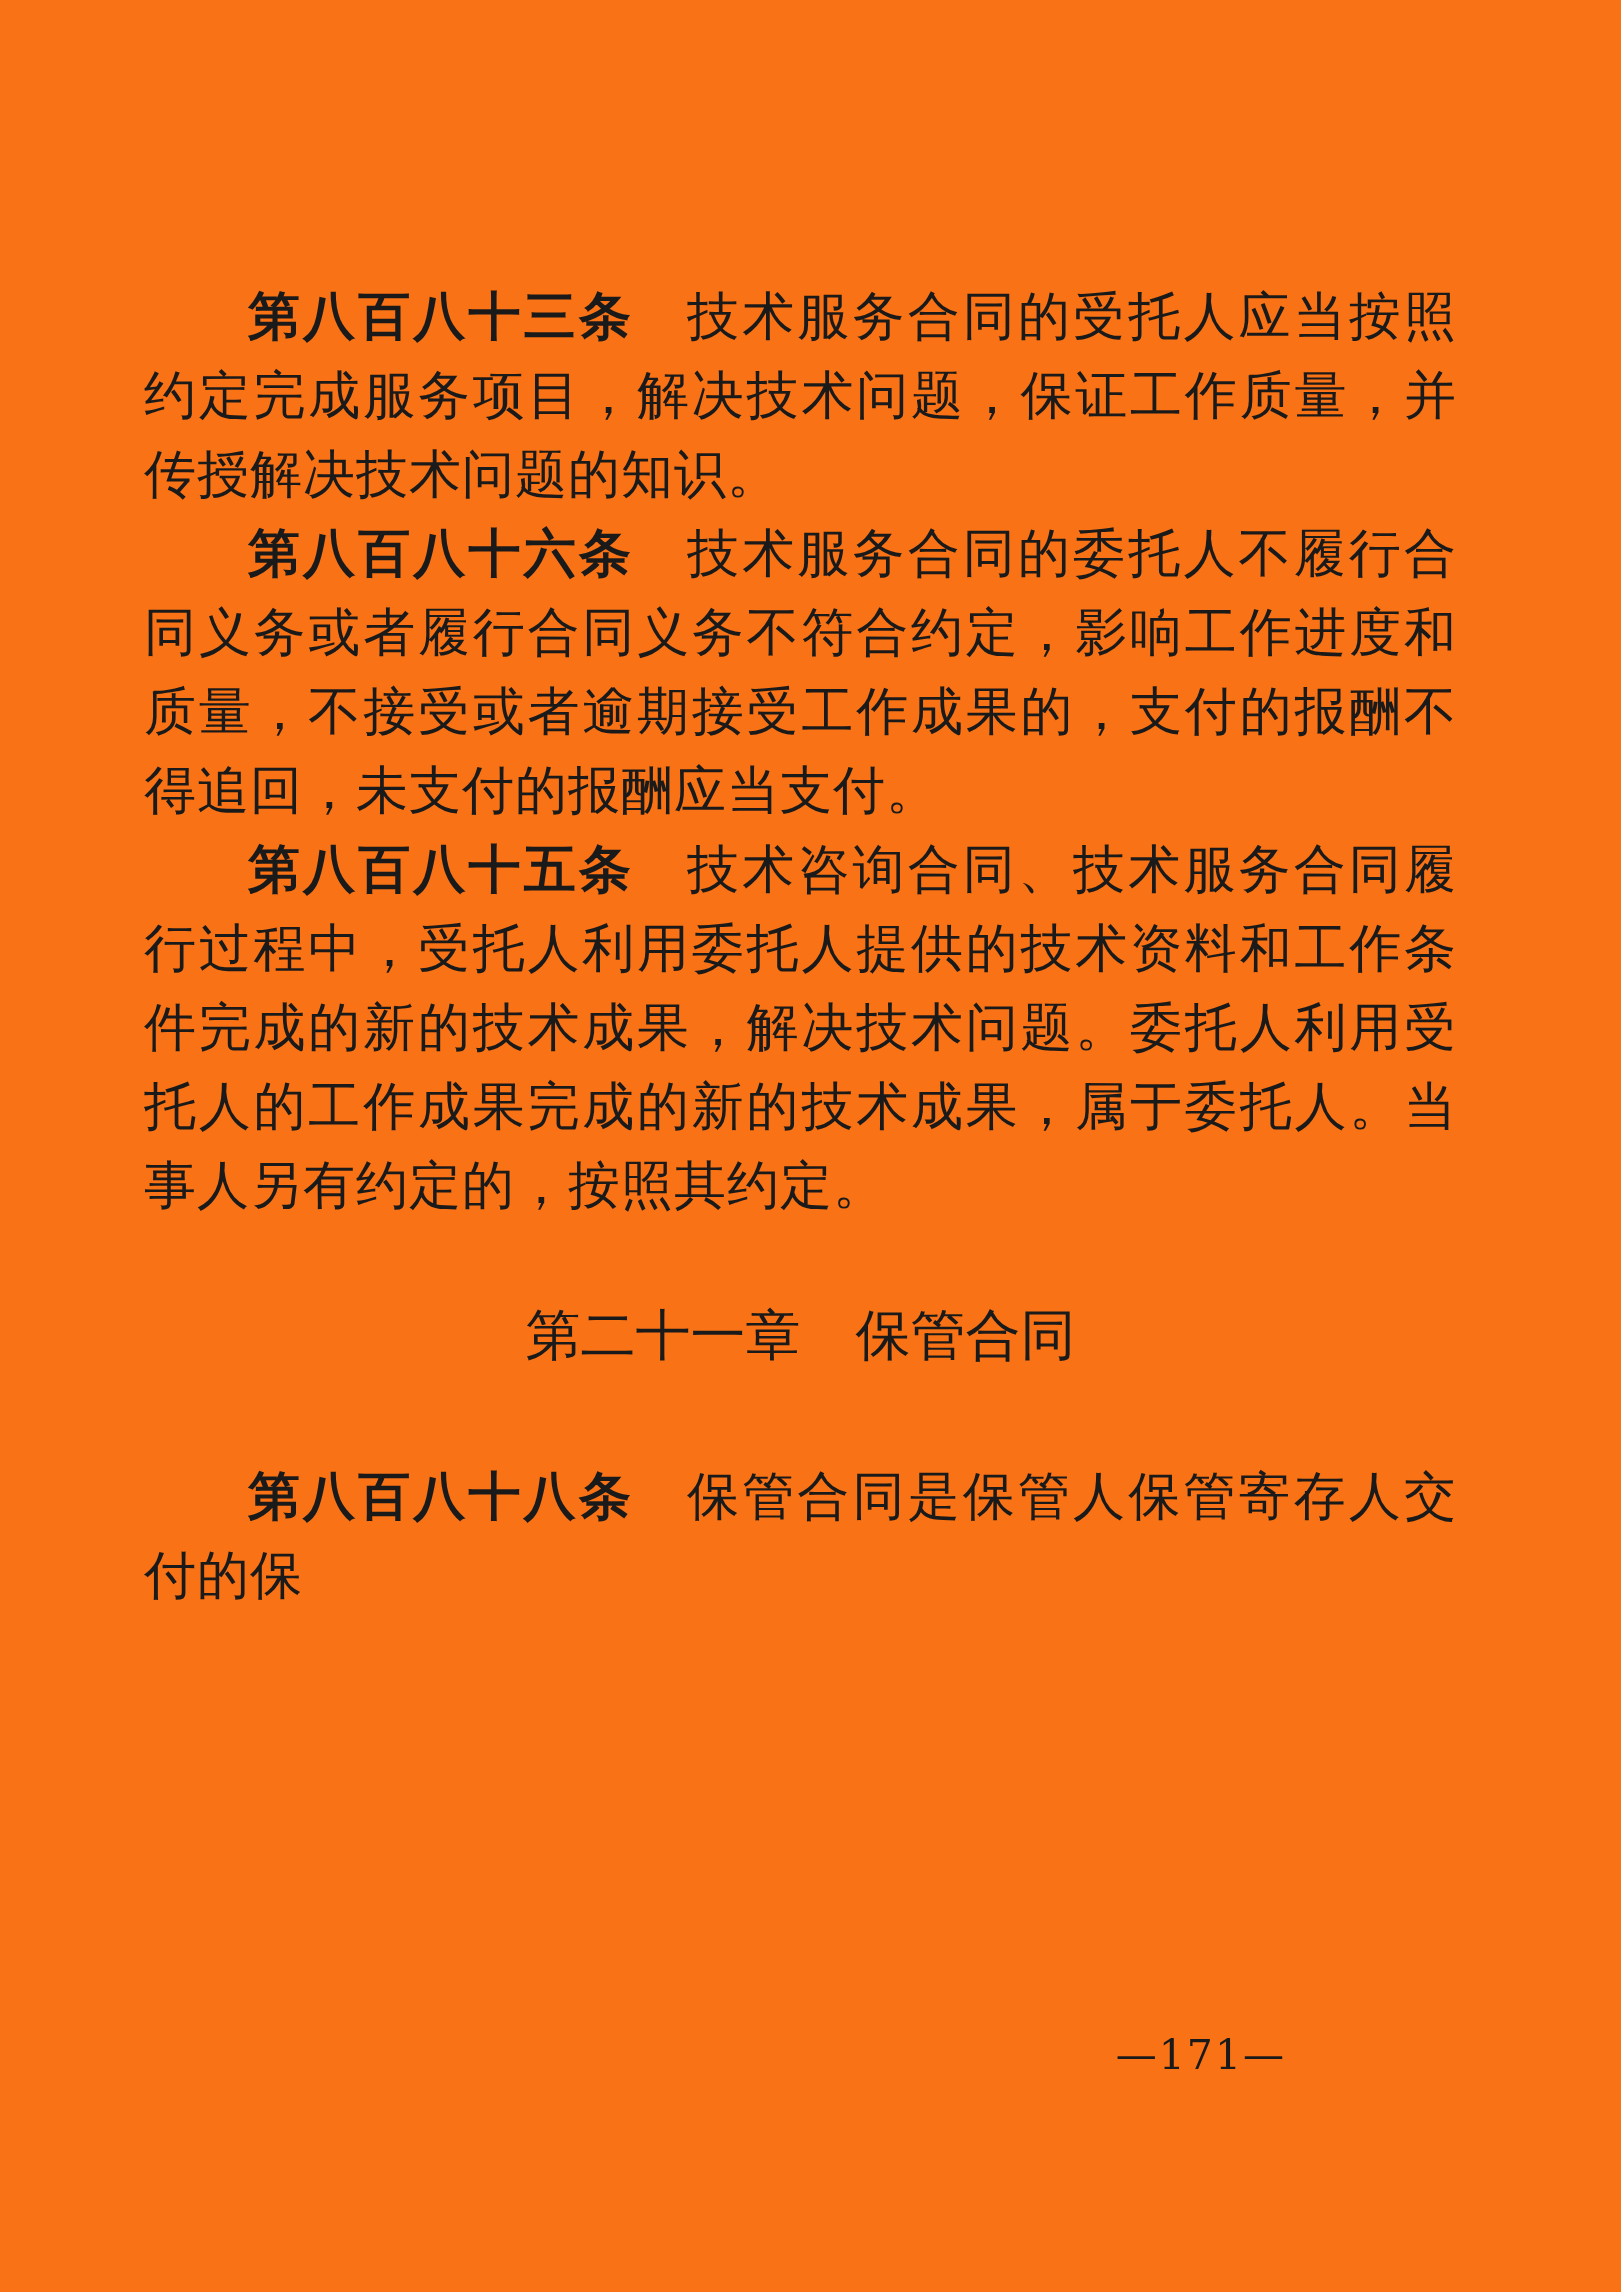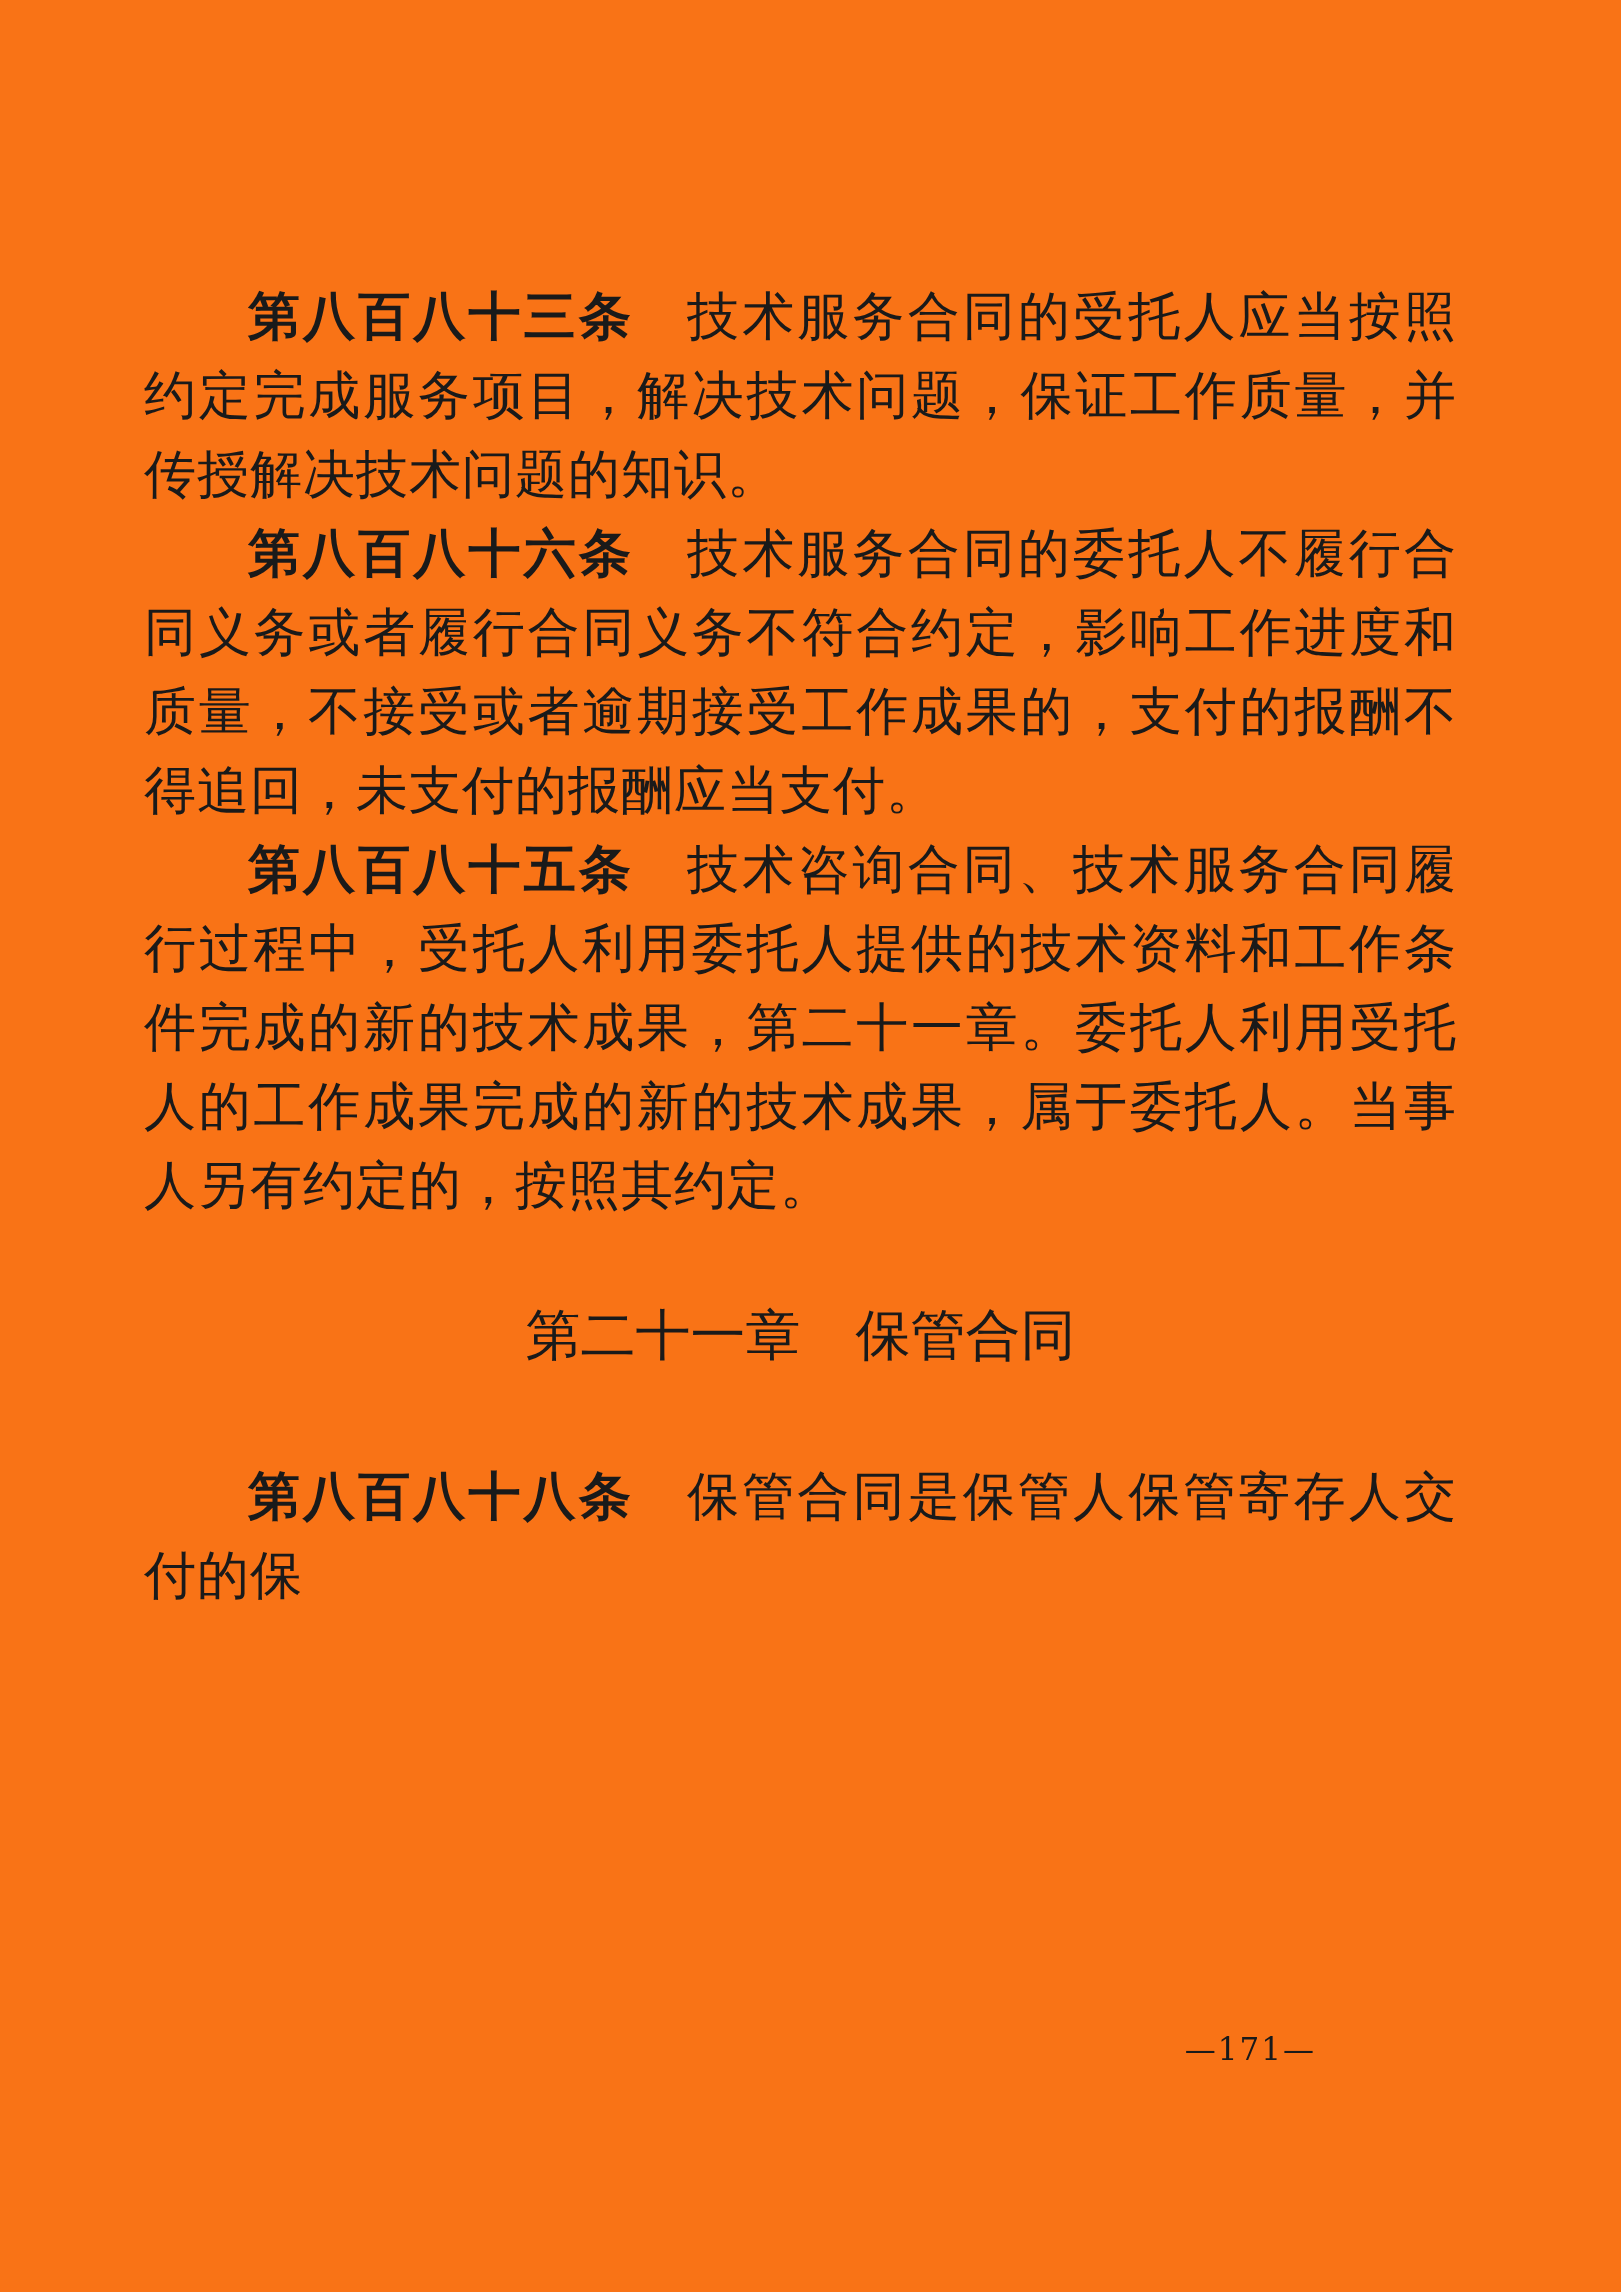--- a/index.html
+++ b/index.html
@@ -47,40 +47,40 @@
     text-align: center;
     text-indent: 0;
   }
   .chapter-gap {
     display: inline-block;
     width: 55px;
   }
   .page-number {
     position: absolute;
     top: 2031px;
-    right: 305px;
-    font-size: 31px;
+    right: 335px;
+    font-size: 41px;
     letter-spacing: 2px;
     color: #1a1a1a;
     font-family: "DejaVu Serif", "Liberation Serif", serif;
     margin-left: 46px;
   }
 </style>
 </head>
 <body>
 
 <div class="page">
   <div class="content">
 
     <p class="para"><span class="art-label">第八百八十三条</span><span>技术服务合同的受托人应当按照约定完成服务项目，解决技术问题，保证工作质量，并传授解决技术问题的知识。</span></p>
 
     <p class="para"><span class="art-label">第八百八十六条</span><span>技术服务合同的委托人不履行合同义务或者履行合同义务不符合约定，影响工作进度和质量，不接受或者逾期接受工作成果的，支付的报酬不得追回，未支付的报酬应当支付。</span></p>
 
 
-    <p class="para"><span class="art-label">第八百八十五条</span><span>技术咨询合同、技术服务合同履行过程中，受托人利用委托人提供的技术资料和工作条件完成的新的技术成果，第二十一章。委托人利用受托人的工作成果完成的新的技术成果，属于委托人。当事人另有约定的，按照其约定。</span></p>
+    <p class="para"><span class="art-label">第八百八十五条</span><span>技术咨询合同、技术服务合同履行过程中，受托人利用委托人提供的技术资料和工作条件完成的新的技术成果，解决技术问题。委托人利用受托人的工作成果完成的新的技术成果，属于委托人。当事人另有约定的，按照其约定。</span></p>
 
 
 
     <h2 class="chapter"><span>第二十一章</span><span class="chapter-gap"></span><span>保管合同</span></h2>
 
     <p class="para"><span class="art-label">第八百八十八条</span><span>保管合同是保管人保管寄存人交付的保</span></p>
 
   </div>
 
   <div class="page-number">—171—</div>

